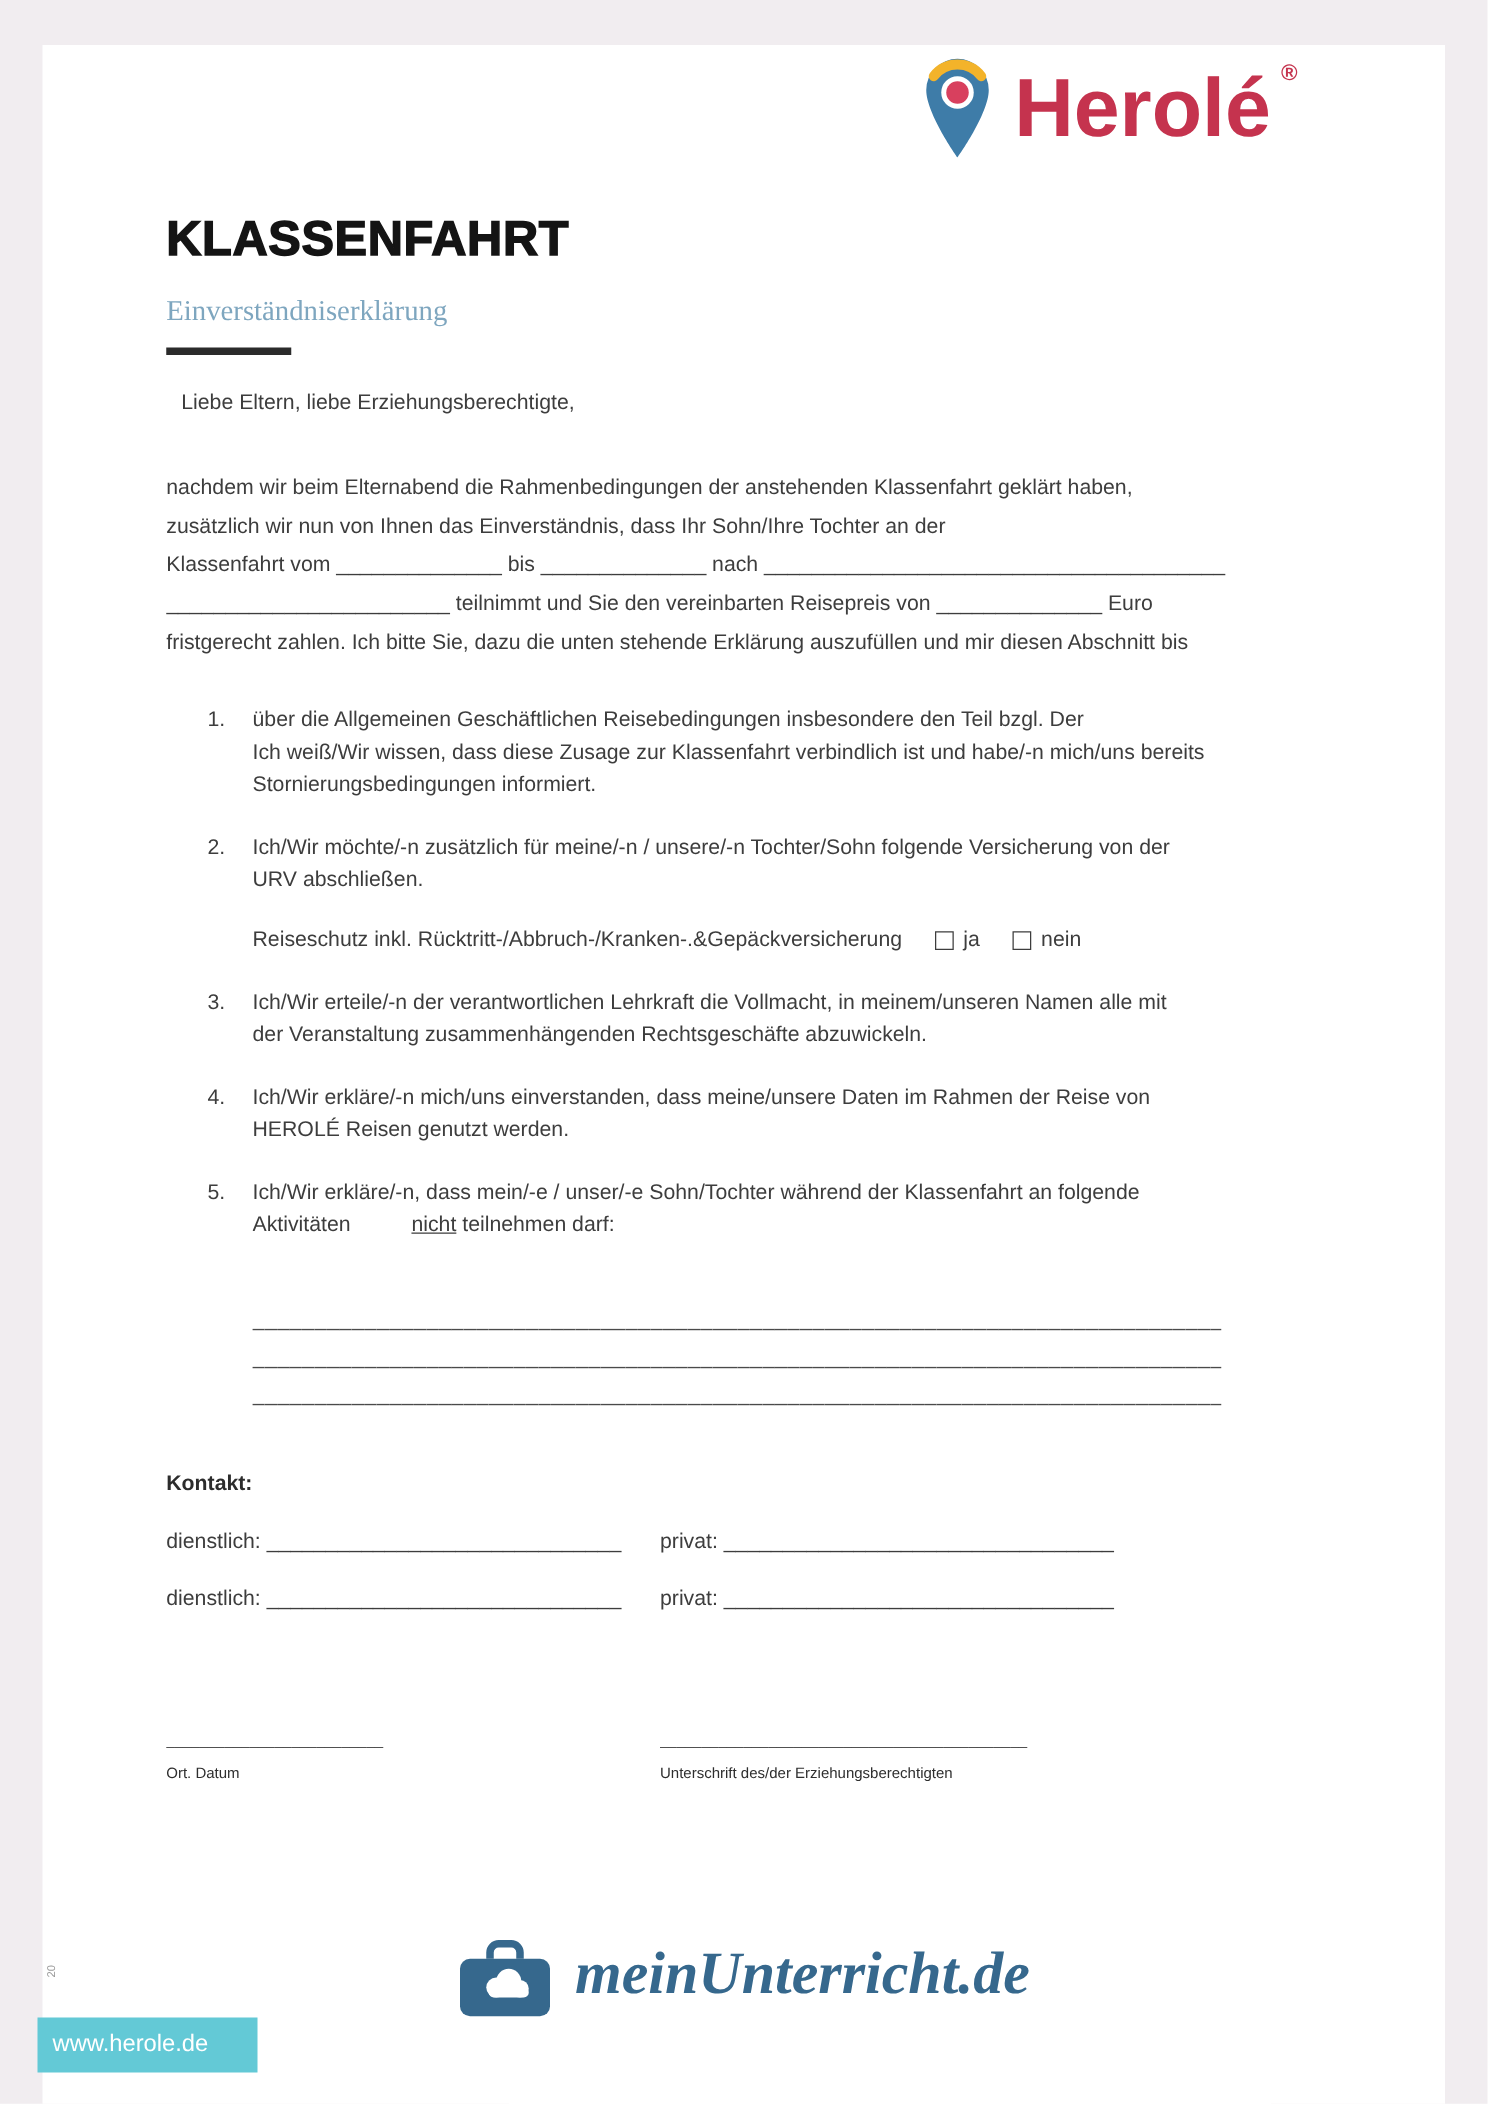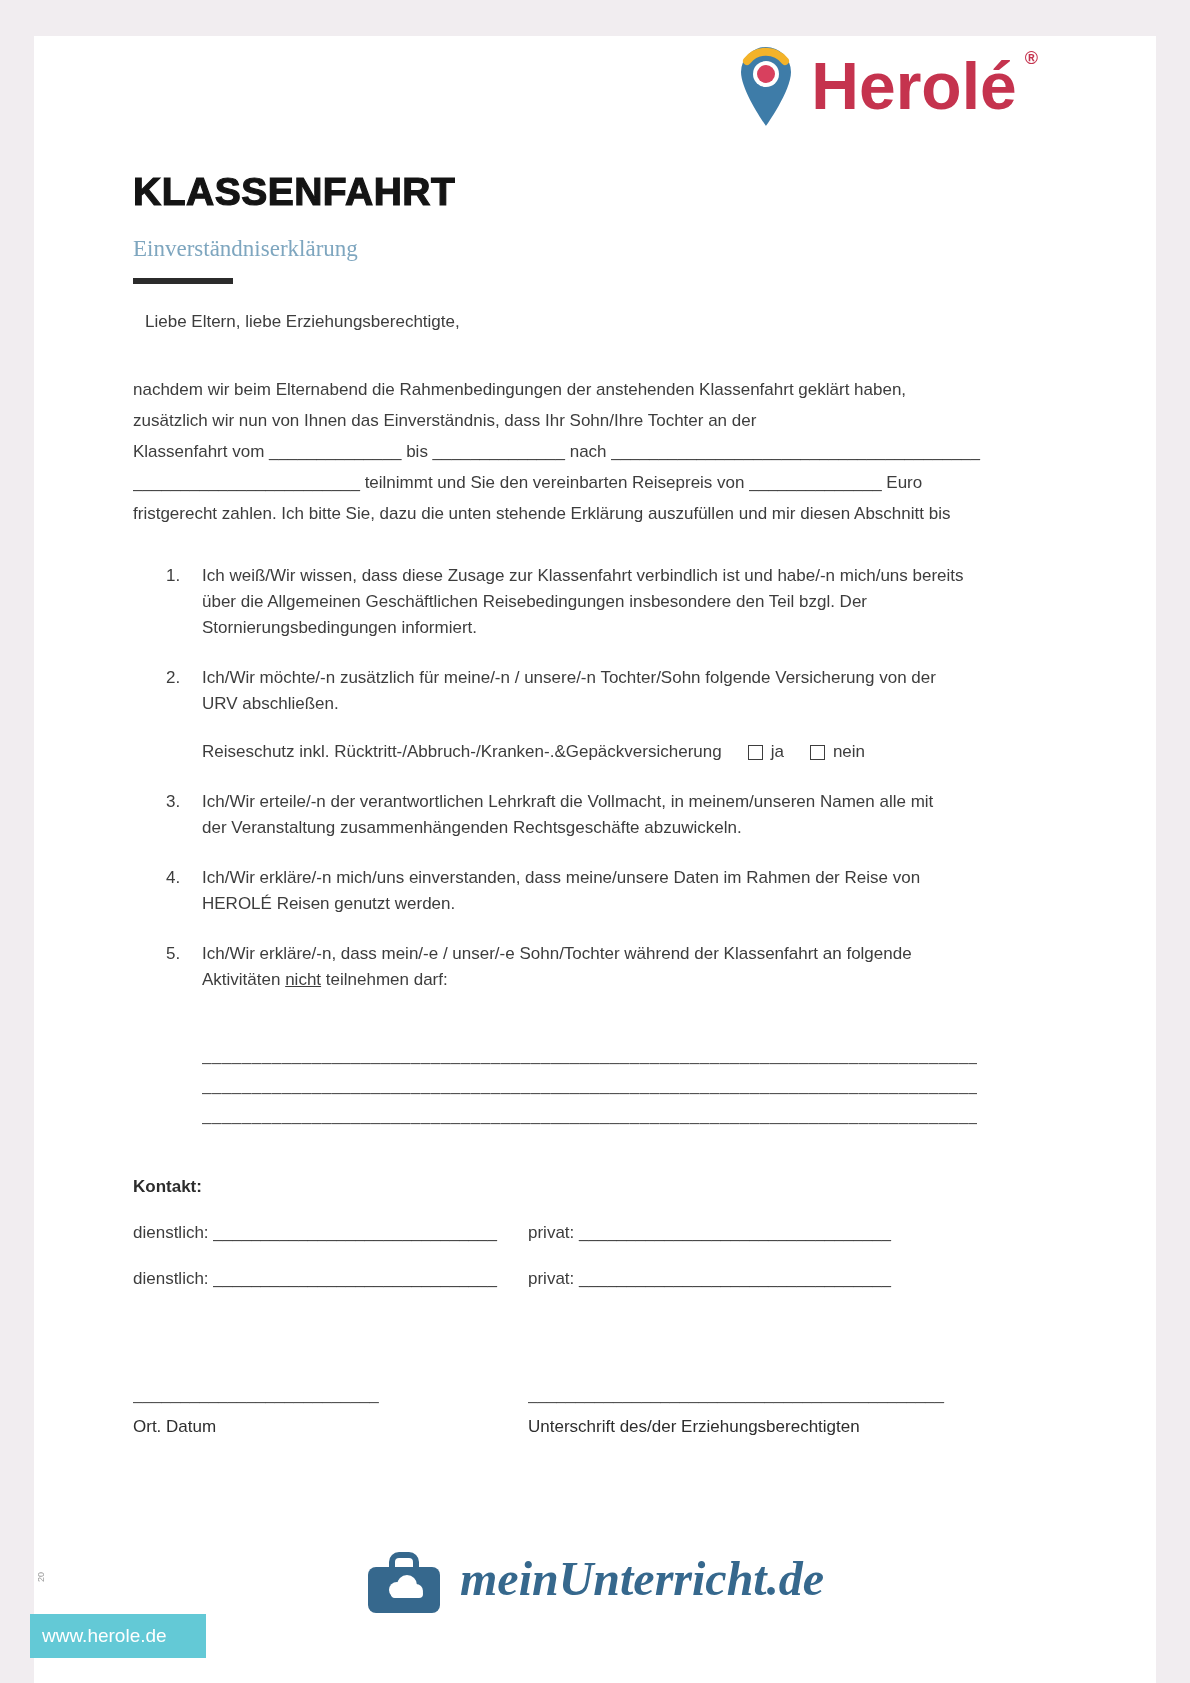--- a/index.html
+++ b/index.html
@@ -57,35 +57,35 @@
   .li { display: flex; margin-bottom: 24px; }
   .li-num { width: 36px; margin-left: 33px; flex: none; line-height: 26px; }
   .li-body { flex: 1; }
   .li-body .text-line { line-height: 26px; white-space: nowrap; overflow: hidden; }
   .insurance-row { margin-top: 22px; line-height: 26px; display: flex; align-items: center; }
   .cb-wrap { display: inline-flex; align-items: center; margin-left: 26px; gap: 8px; cursor: pointer; }
   .cb {
     display: inline-block; width: 13px; height: 13px;
     border: 1.6px solid #3d3d3d; background: #fff;
   }
-  .u { text-decoration: underline; }
+  .u { text-decoration: underline; margin-left: 44px; }
   
   .write-lines { margin-top: 48px; margin-left: 69px; font-size: 17px; color: #4a4a4a; }
   .write-line {
     line-height: 30px; white-space: nowrap; overflow: hidden;
     max-width: 775px; letter-spacing: 0.5px;
   }
   
   .kontakt { margin-top: 46px; font-size: 17px; }
   .kontakt-heading { font-weight: bold; color: #2c2c2c; }
   .k-row { display: flex; margin-top: 26px; }
   .k-left { width: 395px; white-space: nowrap; overflow: hidden; }
   .k-right { flex: 1; white-space: nowrap; overflow: hidden; }
   
-  .sig { display: flex; margin-top: 96px; font-size: 17px; }
+  .sig { display: flex; margin-top: 96px; font-size: 12px; }
   .sig-left { width: 395px; }
   .sig-right { flex: 1; }
   .sig-line { white-space: nowrap; overflow: hidden; color: #4a4a4a; }
   .sig-label { margin-top: 12px; color: #2e2e2e; }
   
   .watermark {
     position: absolute; left: 0; top: 1515px; width: 100%;
     display: flex; justify-content: center; gap: 18px;
   }
   .watermark-text {
@@ -138,22 +138,22 @@
       <div class="intro-line">Klassenfahrt vom ______________ bis ______________ nach _______________________________________</div>
       <div class="intro-line">________________________ teilnimmt und Sie den vereinbarten Reisepreis von ______________ Euro</div>
       <div class="intro-line">fristgerecht zahlen. Ich bitte Sie, dazu die unten stehende Erklärung auszufüllen und mir diesen Abschnitt bis</div>
     </div>
 
     <div class="list">
 
       <div class="li">
         <div class="li-num">1.</div>
         <div class="li-body">
+          <div class="text-line">über die Allgemeinen Geschäftlichen Reisebedingungen insbesondere den Teil bzgl. Der</div>
           <div class="text-line">Ich weiß/Wir wissen, dass diese Zusage zur Klassenfahrt verbindlich ist und habe/-n mich/uns bereits</div>
-          <div class="text-line">über die Allgemeinen Geschäftlichen Reisebedingungen insbesondere den Teil bzgl. Der</div>
           <div class="text-line">Stornierungsbedingungen informiert.</div>
         </div>
       </div>
 
       <div class="li">
         <div class="li-num">2.</div>
         <div class="li-body">
           <div class="text-line">Ich/Wir möchte/-n zusätzlich für meine/-n / unsere/-n Tochter/Sohn folgende Versicherung von der</div>
           <div class="text-line">URV abschließen.</div>
           <div class="insurance-row">

